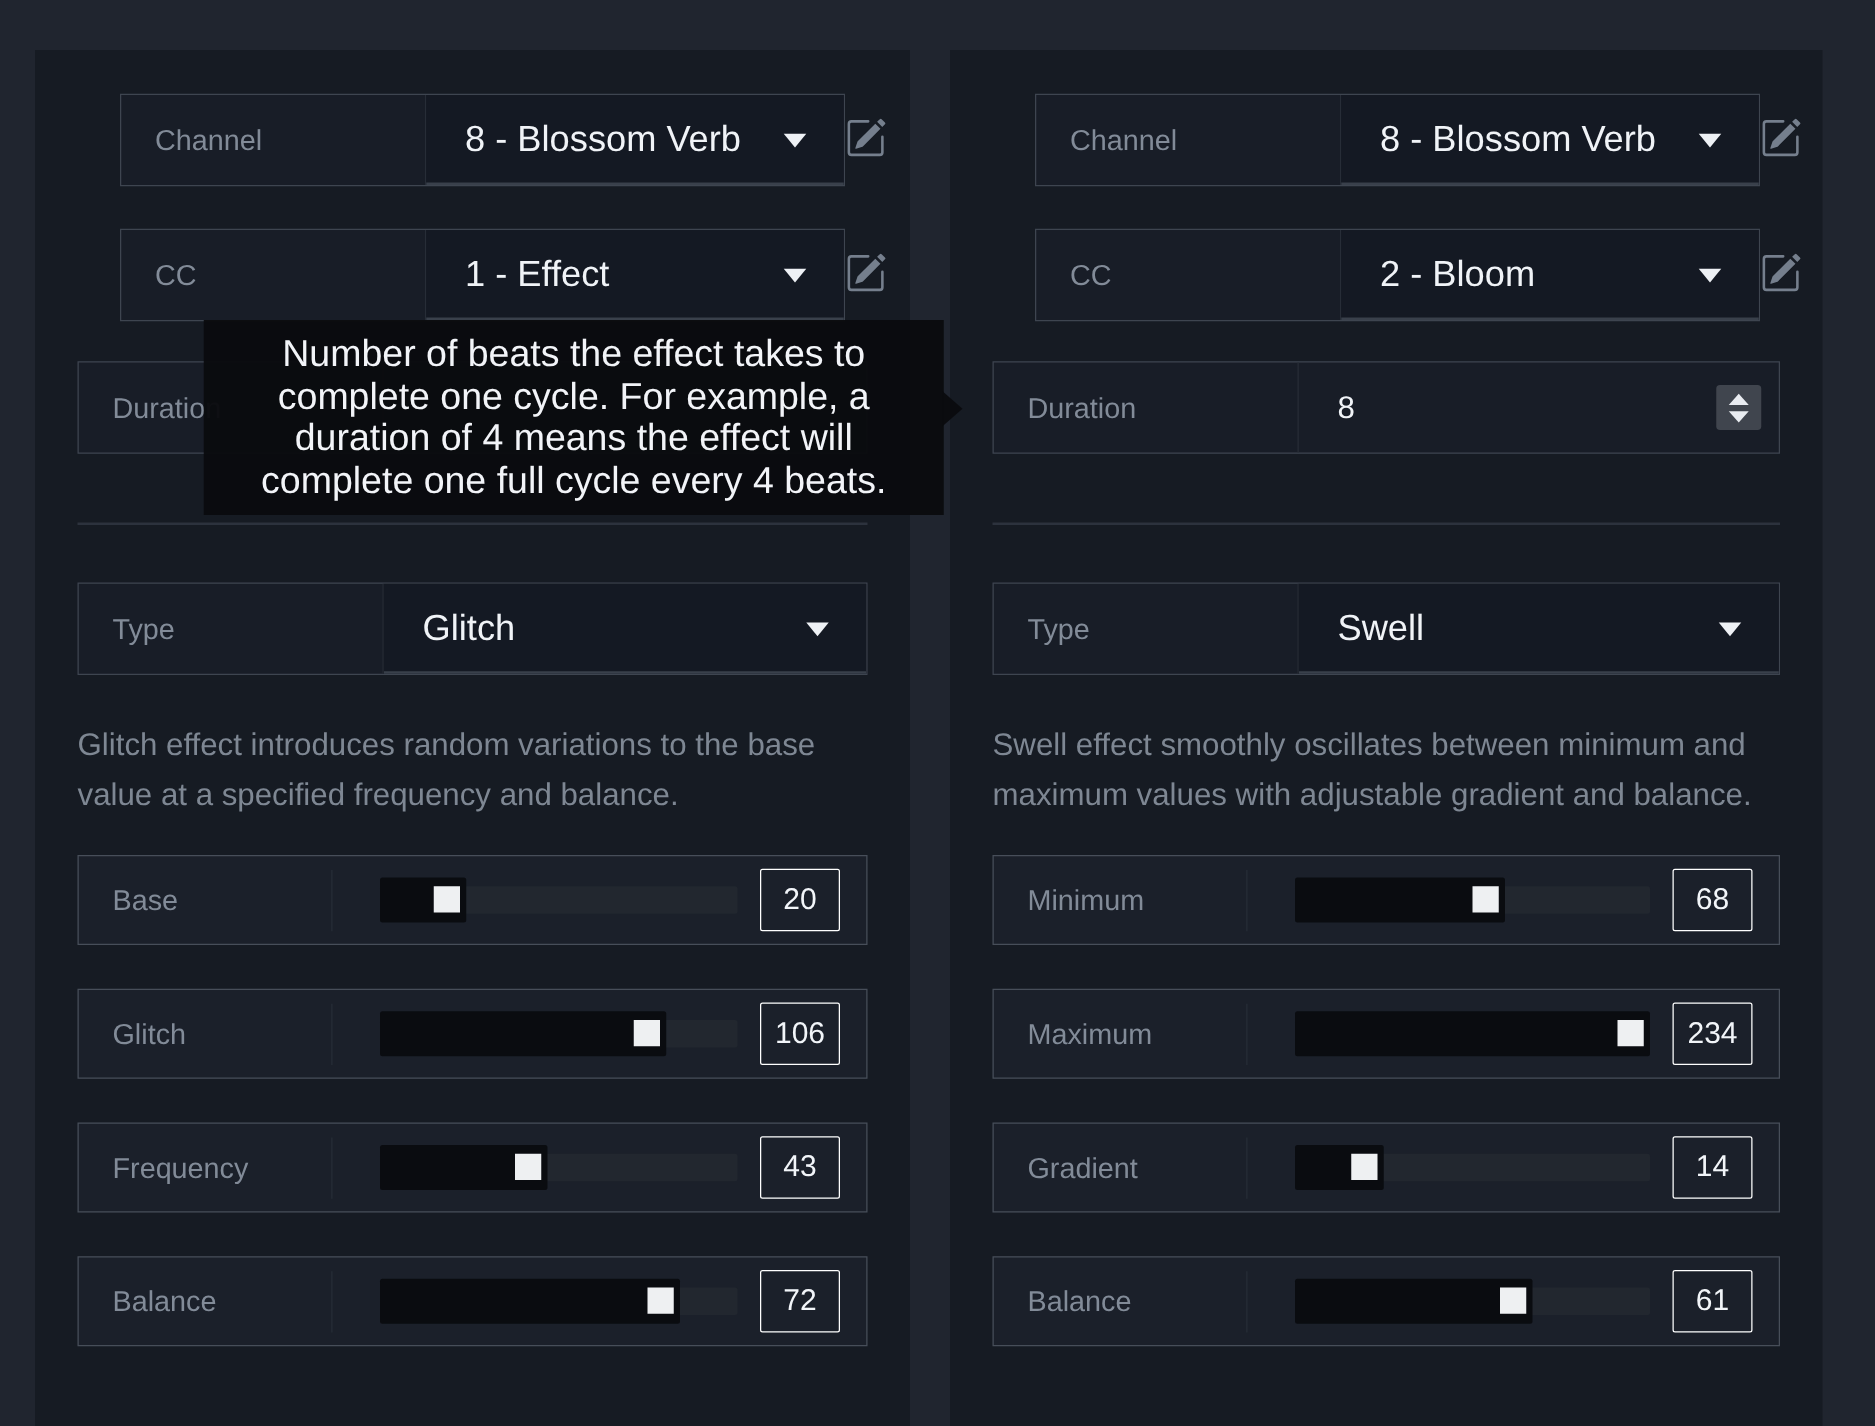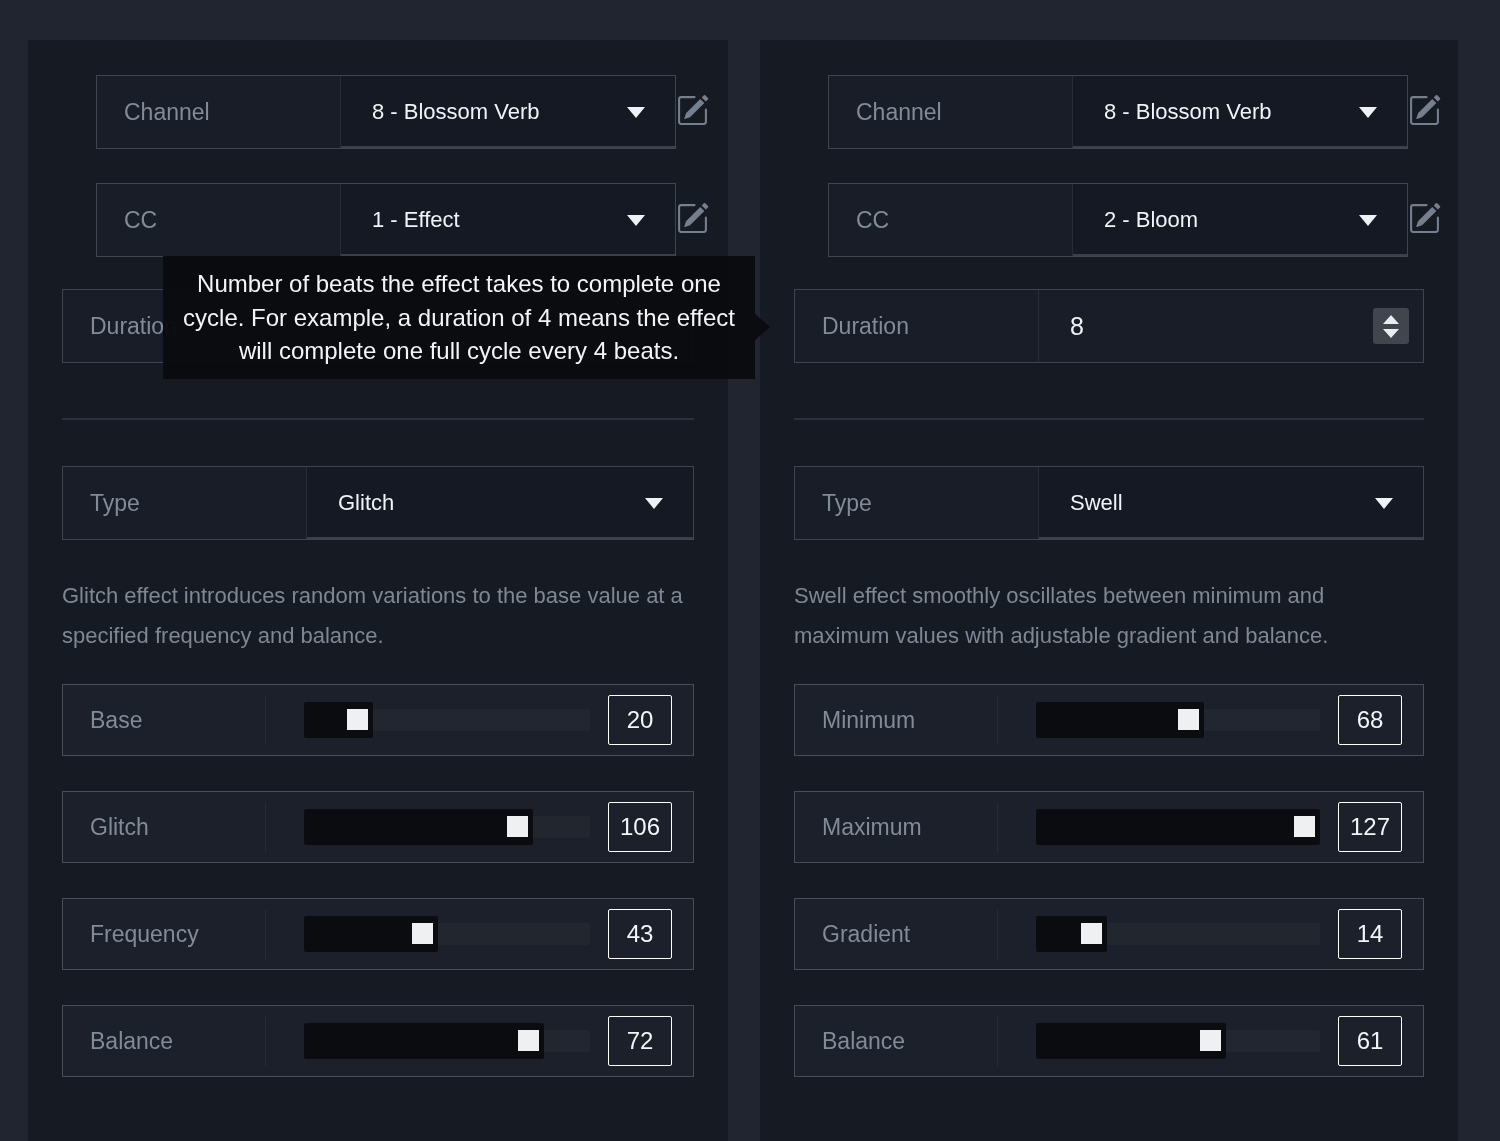--- a/index.html
+++ b/index.html
@@ -36,21 +36,21 @@
   }
   .vdiv { width:1px; background:#272d37; flex:0 0 auto; }
   .select-cell {
     flex:1; position:relative;
     display:flex; align-items:center;
     padding-left:31px;
     background:#141923;
     box-shadow:inset 0 -2px 0 #39404b;
     cursor:pointer;
   }
-  .select-cell .val { font-size:22px; color:#f0f3f7; }
+  .select-cell .val { font-size:29px; color:#f0f3f7; }
   .caret {
     position:absolute; right:30px; top:50%; margin-top:-5px;
     width:0; height:0;
     border-left:9px solid transparent;
     border-right:9px solid transparent;
     border-top:11px solid #eef1f5;
   }
 
   
   .row-line { display:flex; align-items:center; margin-bottom:34px;margin-left:34px; }
@@ -74,21 +74,21 @@
     display:flex; flex-direction:column; align-items:center; justify-content:center; gap:5px;
     cursor:pointer;
   }
   .tri-up { width:0;height:0;border-left:8px solid transparent;border-right:8px solid transparent;border-bottom:9px solid #e9ecf1; }
   .tri-down { width:0;height:0;border-left:8px solid transparent;border-right:8px solid transparent;border-top:9px solid #e9ecf1; }
 
   hr.sep { border:none; border-top:2px solid #2c323d; margin:55px 0 46px 0; }
 
   .desc {
     margin-top:36px;
-    color:#7e8793; font-size:22px; line-height:40px;
+    color:#7e8793; font-size:25px; line-height:40px;
   }
 
   
   .slider-row {
     background:#1b202a;
     border:1.5px solid #474e59;
     height:72px;
     display:flex; align-items:center;
     margin-top:28px;
   }
@@ -114,21 +114,21 @@
     flex:0 0 auto; width:64px; height:50px; margin-right:21px;
     border:1px solid #ffffff; border-radius:2px;
     display:flex; align-items:center; justify-content:center;
     font-size:24px; color:#f2f5f9;
   }
 
   
   .tooltip {
     position:absolute; left:163px; top:256px; width:592px;
     background:rgba(10,11,14,0.97);
-    color:#f2f4f8; font-size:24px; line-height:33.5px;
+    color:#f2f4f8; font-size:30px; line-height:33.5px;
     text-align:center; padding:11px 14px;
     z-index:10;
   }
   .tooltip .arrow {
     position:absolute; right:-15px; top:57px;
     width:0; height:0;
     border-top:14px solid transparent;
     border-bottom:14px solid transparent;
     border-left:16px solid rgba(10,11,14,0.97);
   }
@@ -332,21 +332,21 @@
     <div class="slider-row">
       <div class="cell label">Maximum</div>
       <div class="vdiv"></div>
       <div class="track-zone">
         <div class="track">
           <div class="fill" style="width: 100%;">
             <div class="thumb"></div>
           </div>
         </div>
       </div>
-      <div class="value-box">127</div>
+      <div class="value-box">234</div>
     </div>
 
     <div class="slider-row">
       <div class="cell label">Gradient</div>
       <div class="vdiv"></div>
       <div class="track-zone">
         <div class="track">
           <div class="fill" style="width: 25%;">
             <div class="thumb"></div>
           </div>

